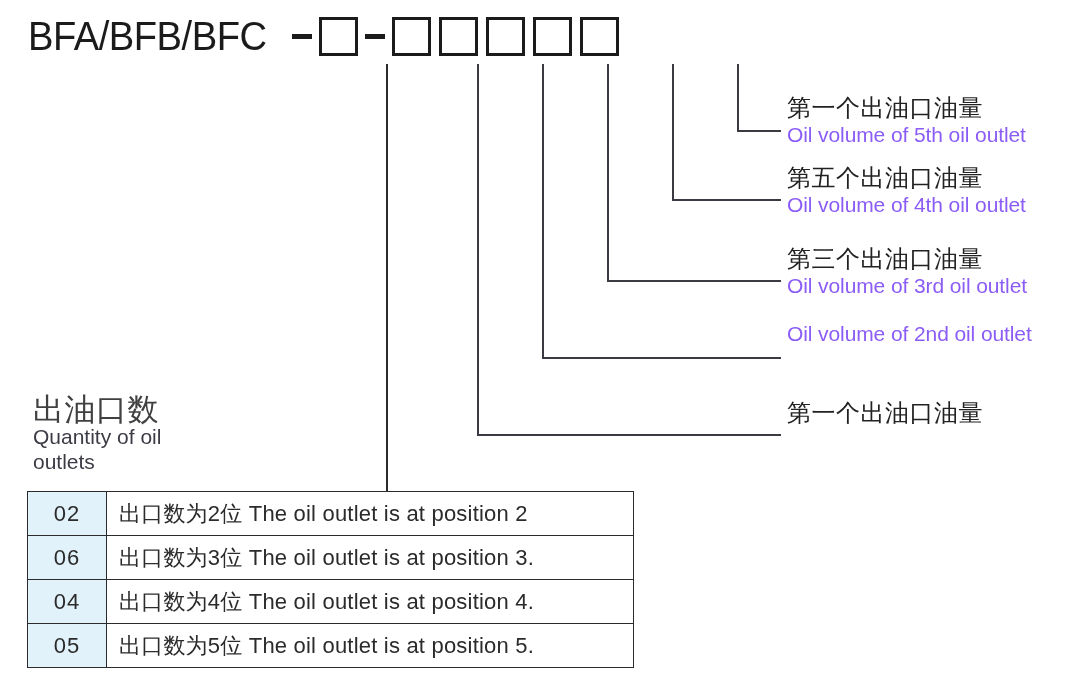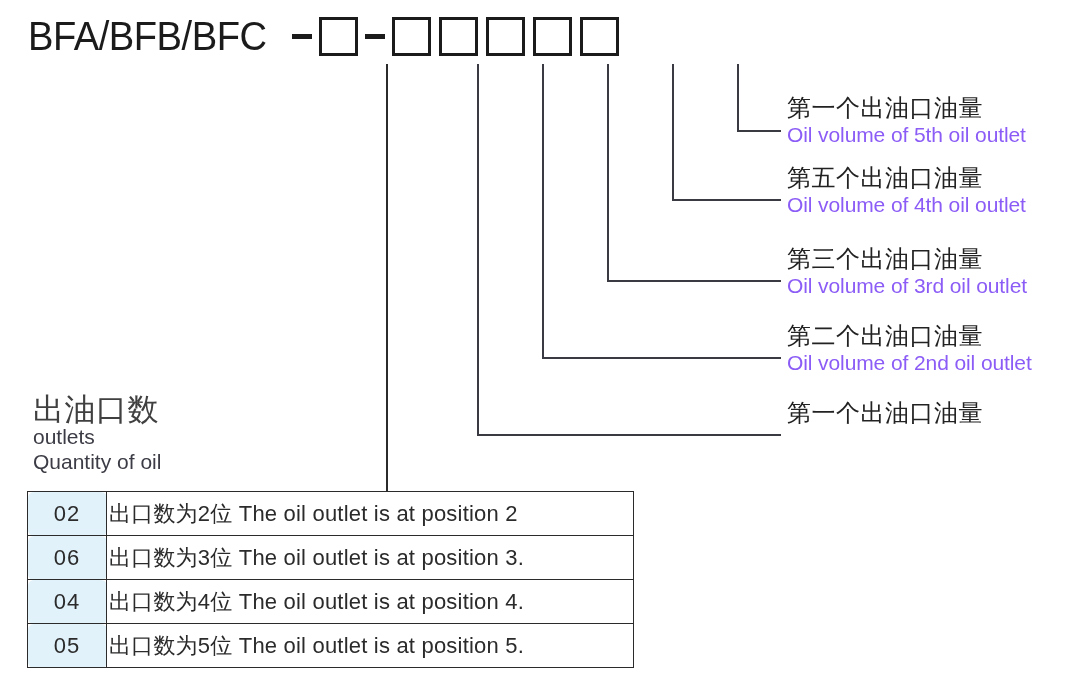--- a/index.html
+++ b/index.html
@@ -122,24 +122,23 @@
     color: #2b2b2b;
     vertical-align: middle;
     overflow: hidden;
   }
   .spec-table td.code-cell {
     width: 78px;
     background: #e2f2fa;
     text-align: center;
     padding: 0;
     letter-spacing: 1px;
-    border-radius: 6px;
   }
   .spec-table td.desc-cell {
-    padding-left: 2px;
+    padding-left: 12px;
     letter-spacing: 0.2px;
   }
 </style>
 </head>
 <body>
 
 <div id="page">
 
   <div class="code-row">
     <span class="model-name">BFA/BFB/BFC</span>
@@ -183,32 +182,31 @@
     <div class="cn">第五个出油口油量</div>
     <div class="en">Oil volume of 4th oil outlet</div>
   </div>
 
   <div class="callout" style="top:244px">
     <div class="cn">第三个出油口油量</div>
     <div class="en">Oil volume of 3rd oil outlet</div>
   </div>
 
   <div class="callout" style="top:321px">
-    <div class="cn">第二个出油口油量</div>
     <div class="en">Oil volume of 2nd oil outlet</div>
   </div>
 
   <div class="callout" style="top:398px">
     <div class="cn">第一个出油口油量</div>
   </div>
 
   <div class="left-label">
     <div class="cn">出油口数</div>
+    <div class="en">Quantity of oil</div>
     <div class="en">outlets</div>
-    <div class="en">Quantity of oil</div>
   </div>
 
   <table class="spec-table">
     <tbody>
       <tr>
         <td class="code-cell">02</td>
         <td class="desc-cell">出口数为2位 The oil outlet is at position 2</td>
       </tr>
       <tr>
         <td class="code-cell">06</td>

